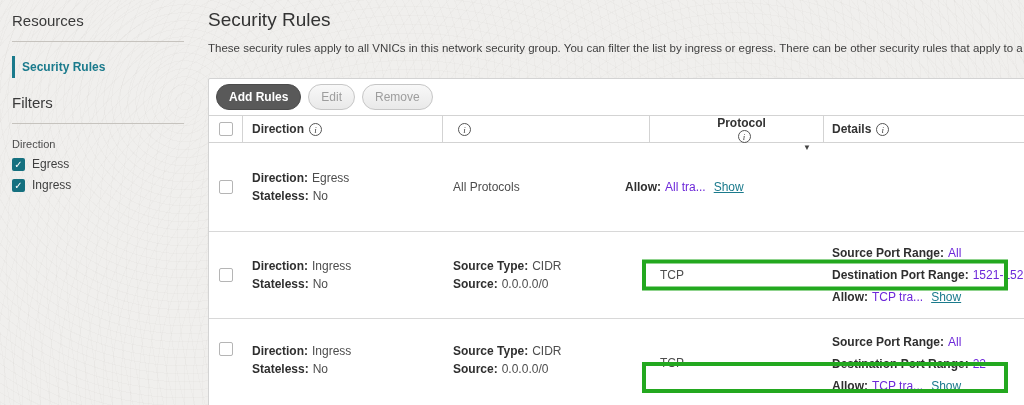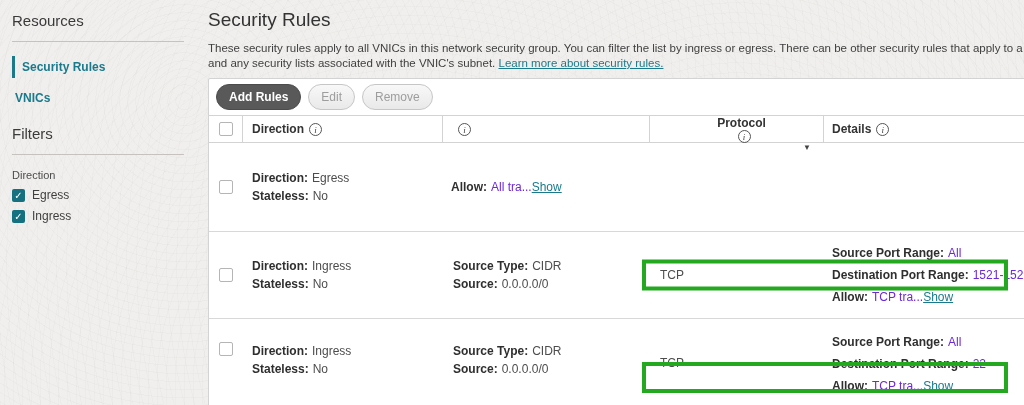--- a/index.html
+++ b/index.html
@@ -64,56 +64,51 @@
   .r1 { height:89px; } .r2 { height:87px; } .r3 { height:120px; }
   .td { display:flex; flex-direction:column; justify-content:center; font-size:12px; }
   .r3 .td { justify-content:flex-start; padding-top:23px; }
   .cb-empty { width:14px; height:14px; border:1px solid #b5b5b5; border-radius:2px; background:#fff; cursor:pointer; }
   .kv { line-height:18px; white-space:nowrap; }
   .kv .lbl { font-weight:700; color:#2f2f2f; margin-right:4px; }
   .kv .val { color:#4d4d4d; }
   .det-line { line-height:22px; white-space:nowrap; }
   .det-line .lbl { font-weight:700; color:#2f2f2f; margin-right:4px; }
   .det-line .val { color:#6d28d9; }
-  .show-link { color:var(--accent,#1a7a8c); text-decoration:underline; }
+  .show-link { color:var(--accent,#1a7a8c); text-decoration:underline; margin-left:8px; }
   .protocol-val { color:#4d4d4d; }
 
   .annotation-box { position:absolute; left:433px; width:366px; height:31px; top:50%;
                     transform:translateY(-50%); border:4px solid var(--annotation,#23a81f);
                     pointer-events:none; }
   .r3 .annotation-box { top:43px; transform:none; }
 </style>
 </head>
 <body>
 
 <div class="sidebar">
   <h2>Resources</h2>
   <hr class="side-divider">
   <a class="nav-item active">Security Rules</a>
-  <a class="nav-item plain">VNICs</a>
   <h2 class="filters-title">Filters</h2>
   <hr class="side-divider">
   <div class="filter-group-label">Direction</div>
   <div class="filter-row">
     <span class="cb-checked">✓</span>
     <span class="filter-label">Egress</span>
   </div>
   <div class="filter-row">
     <span class="cb-checked">✓</span>
     <span class="filter-label">Ingress</span>
   </div>
 </div>
 
 <div class="main">
   <div class="page-title">Security Rules</div>
   <div class="desc">These security rules apply to all VNICs in this network security group. You can filter the list by ingress or egress. There can be other security rules that apply to a given VNIC in this group:</div>
-  <div class="desc">
-    <span>and any security lists associated with the VNIC's subnet.</span>
-    <a>Learn more about security rules.</a>
-  </div>
 
   <div class="panel">
 
     <div class="toolbar">
       <span class="btn btn-dark">Add Rules</span>
       <span class="btn btn-disabled">Edit</span>
       <span class="btn btn-disabled">Remove</span>
     </div>
 
     <div class="thead">
@@ -138,20 +133,23 @@
       </div>
     </div>
 
     <div class="trow r1">
       <div class="td col-cb" style="align-items:center;">
           <span class="cb-empty"></span>
         </div>
       <div class="td col-dir">
         <div class="kv"><span class="lbl">Direction:</span><span class="val">Egress</span></div>
         <div class="kv"><span class="lbl">Stateless:</span><span class="val">No</span></div>
+      </div>
+      <div class="td col-prot">
+        <span class="protocol-val">All Protocols</span>
       </div>
       <div class="td col-det">
         <div class="det-line">
           <span class="lbl">Allow:</span><span class="val">All tra...</span><a class="show-link">Show</a>
         </div>
       </div>
     </div>
 
     <div class="trow r2">
       <div class="td col-cb" style="align-items:center;">

